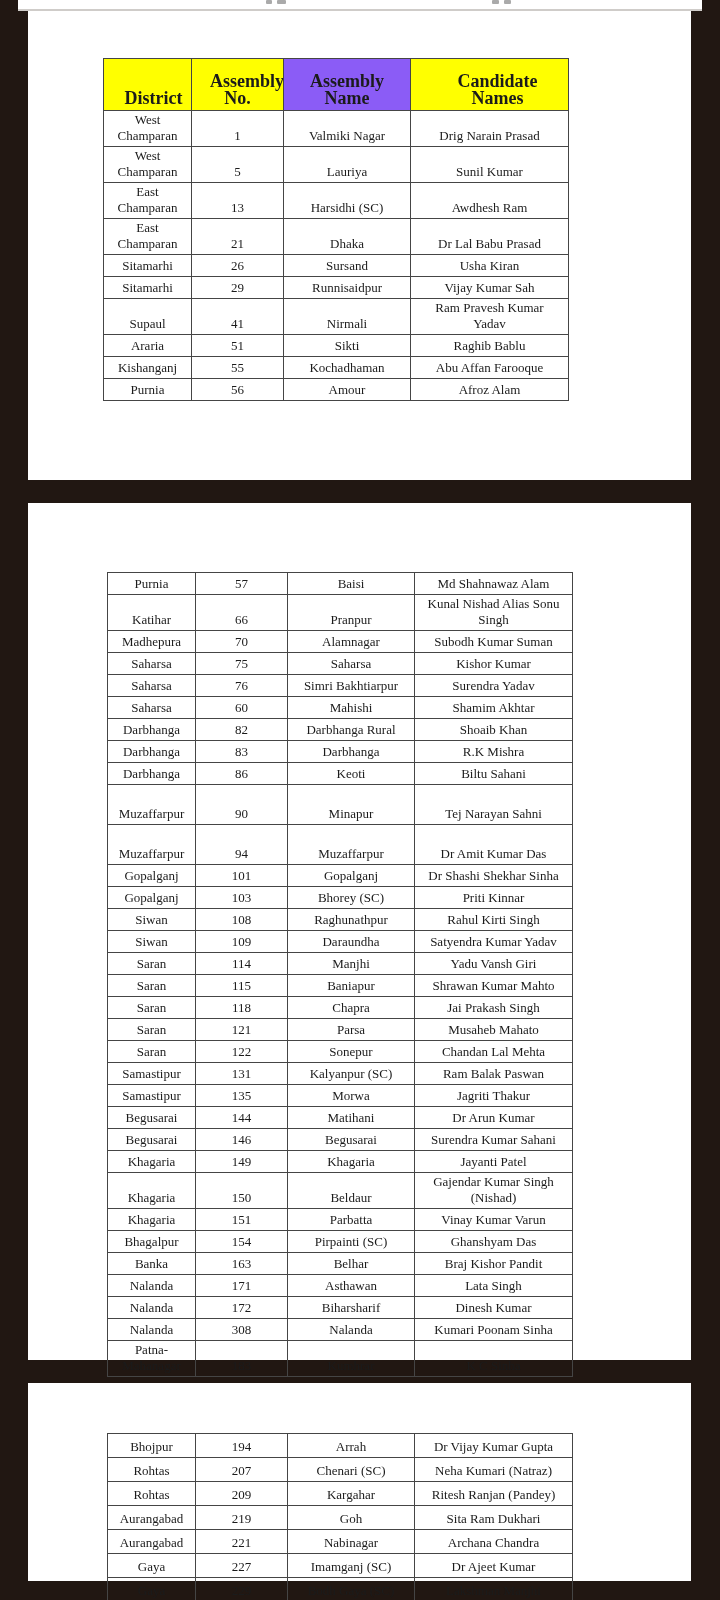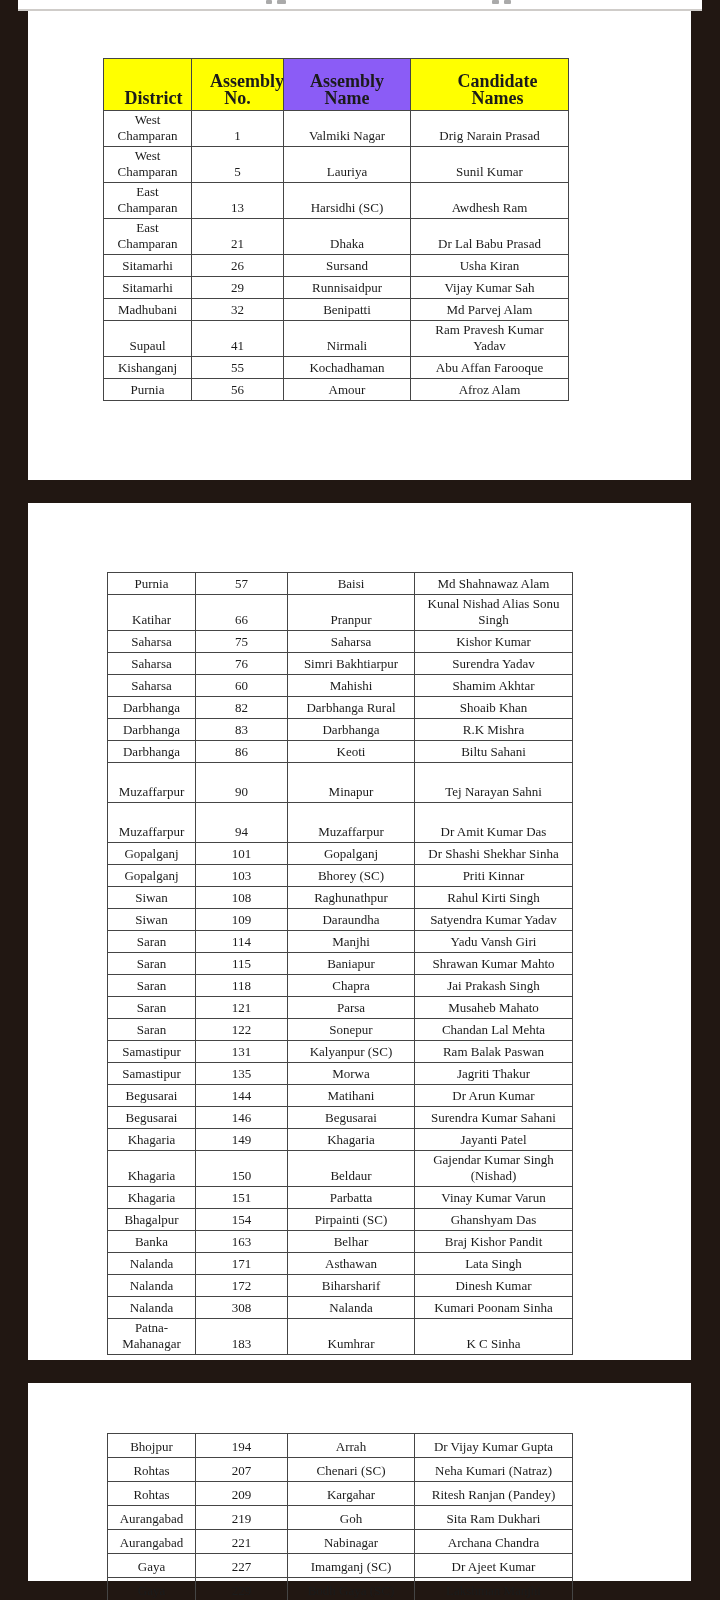--- a/index.html
+++ b/index.html
@@ -109,30 +109,30 @@
             <td>Sursand</td>
             <td>Usha Kiran</td>
           </tr>
           <tr class="base">
             <td>Sitamarhi</td>
             <td>29</td>
             <td>Runnisaidpur</td>
             <td>Vijay Kumar Sah</td>
           </tr>
           <tr class="base">
-            <td>Madhubani</td>
-            <td>32</td>
-            <td>Benipatti</td>
-            <td>Md Parvej Alam</td>
-          </tr>
-          <tr class="base">
             <td>Supaul</td>
             <td>41</td>
             <td>Nirmali</td>
             <td>Ram Pravesh Kumar Yadav</td>
+          </tr>
+          <tr class="base">
+            <td>Araria</td>
+            <td>51</td>
+            <td>Sikti</td>
+            <td>Raghib Bablu</td>
           </tr>
           <tr class="base">
             <td>Kishanganj</td>
             <td>55</td>
             <td>Kochadhaman</td>
             <td>Abu Affan Farooque</td>
           </tr>
           <tr class="base">
             <td>Purnia</td>
             <td>56</td>
@@ -158,20 +158,26 @@
             <td>Baisi</td>
             <td>Md Shahnawaz Alam</td>
           </tr>
           <tr class="base">
             <td>Katihar</td>
             <td>66</td>
             <td>Pranpur</td>
             <td>Kunal Nishad Alias Sonu Singh</td>
           </tr>
           <tr class="base">
+            <td>Madhepura</td>
+            <td>70</td>
+            <td>Alamnagar</td>
+            <td>Subodh Kumar Suman</td>
+          </tr>
+          <tr class="base">
             <td>Saharsa</td>
             <td>75</td>
             <td>Saharsa</td>
             <td>Kishor Kumar</td>
           </tr>
           <tr class="base">
             <td>Saharsa</td>
             <td>76</td>
             <td>Simri Bakhtiarpur</td>
             <td>Surendra Yadav</td>

